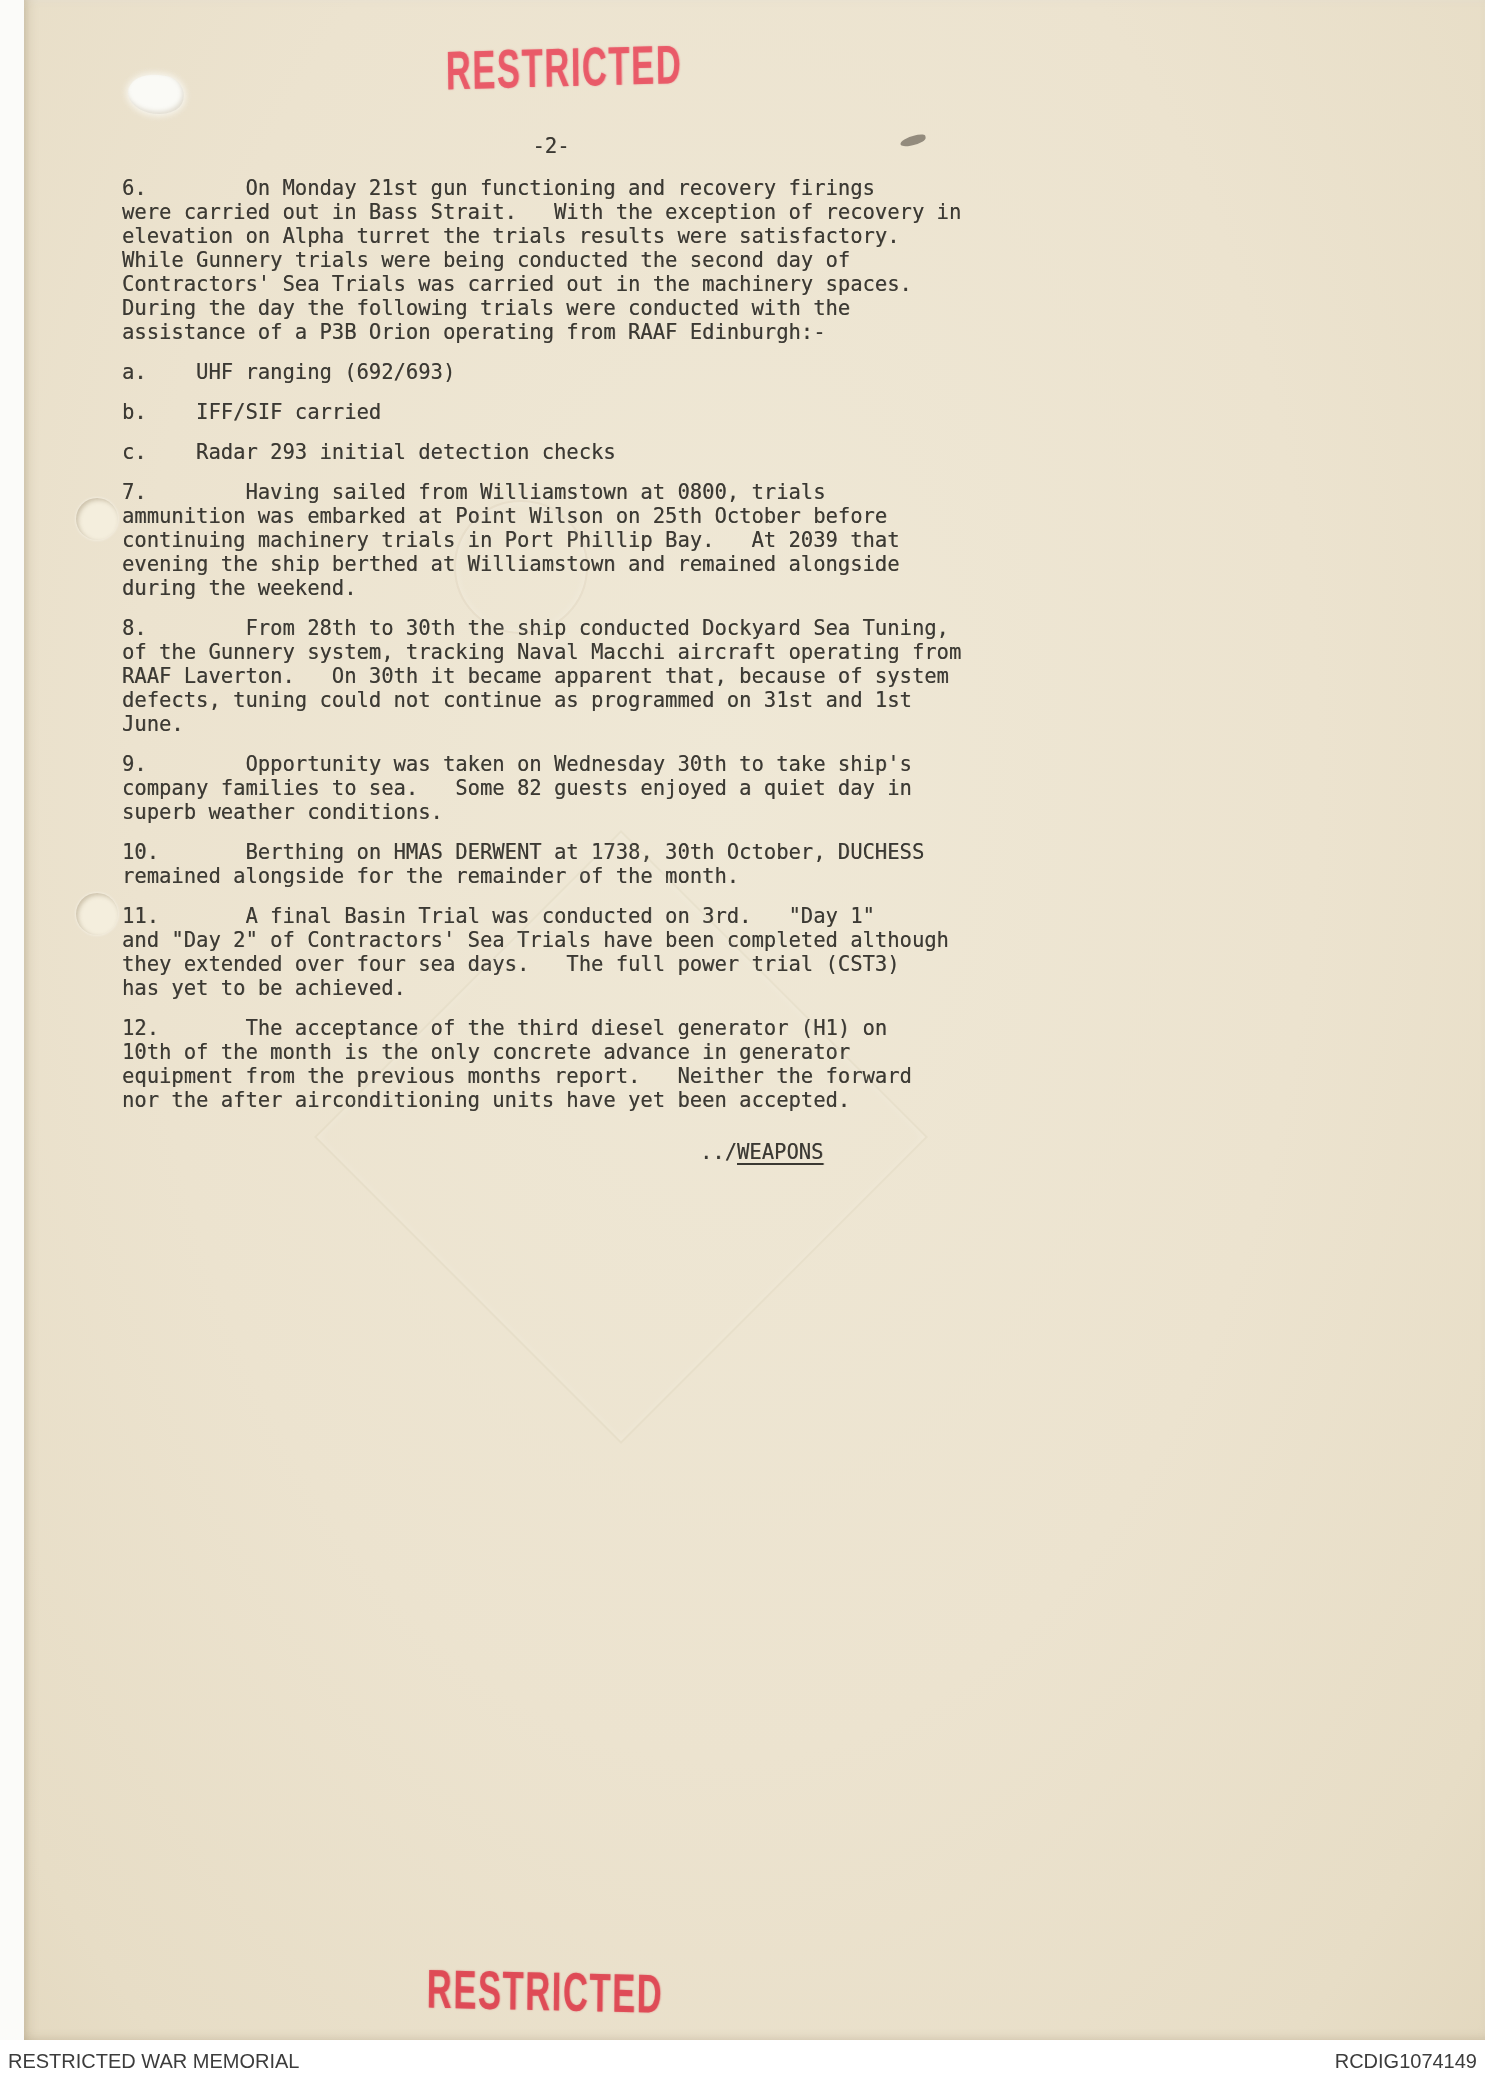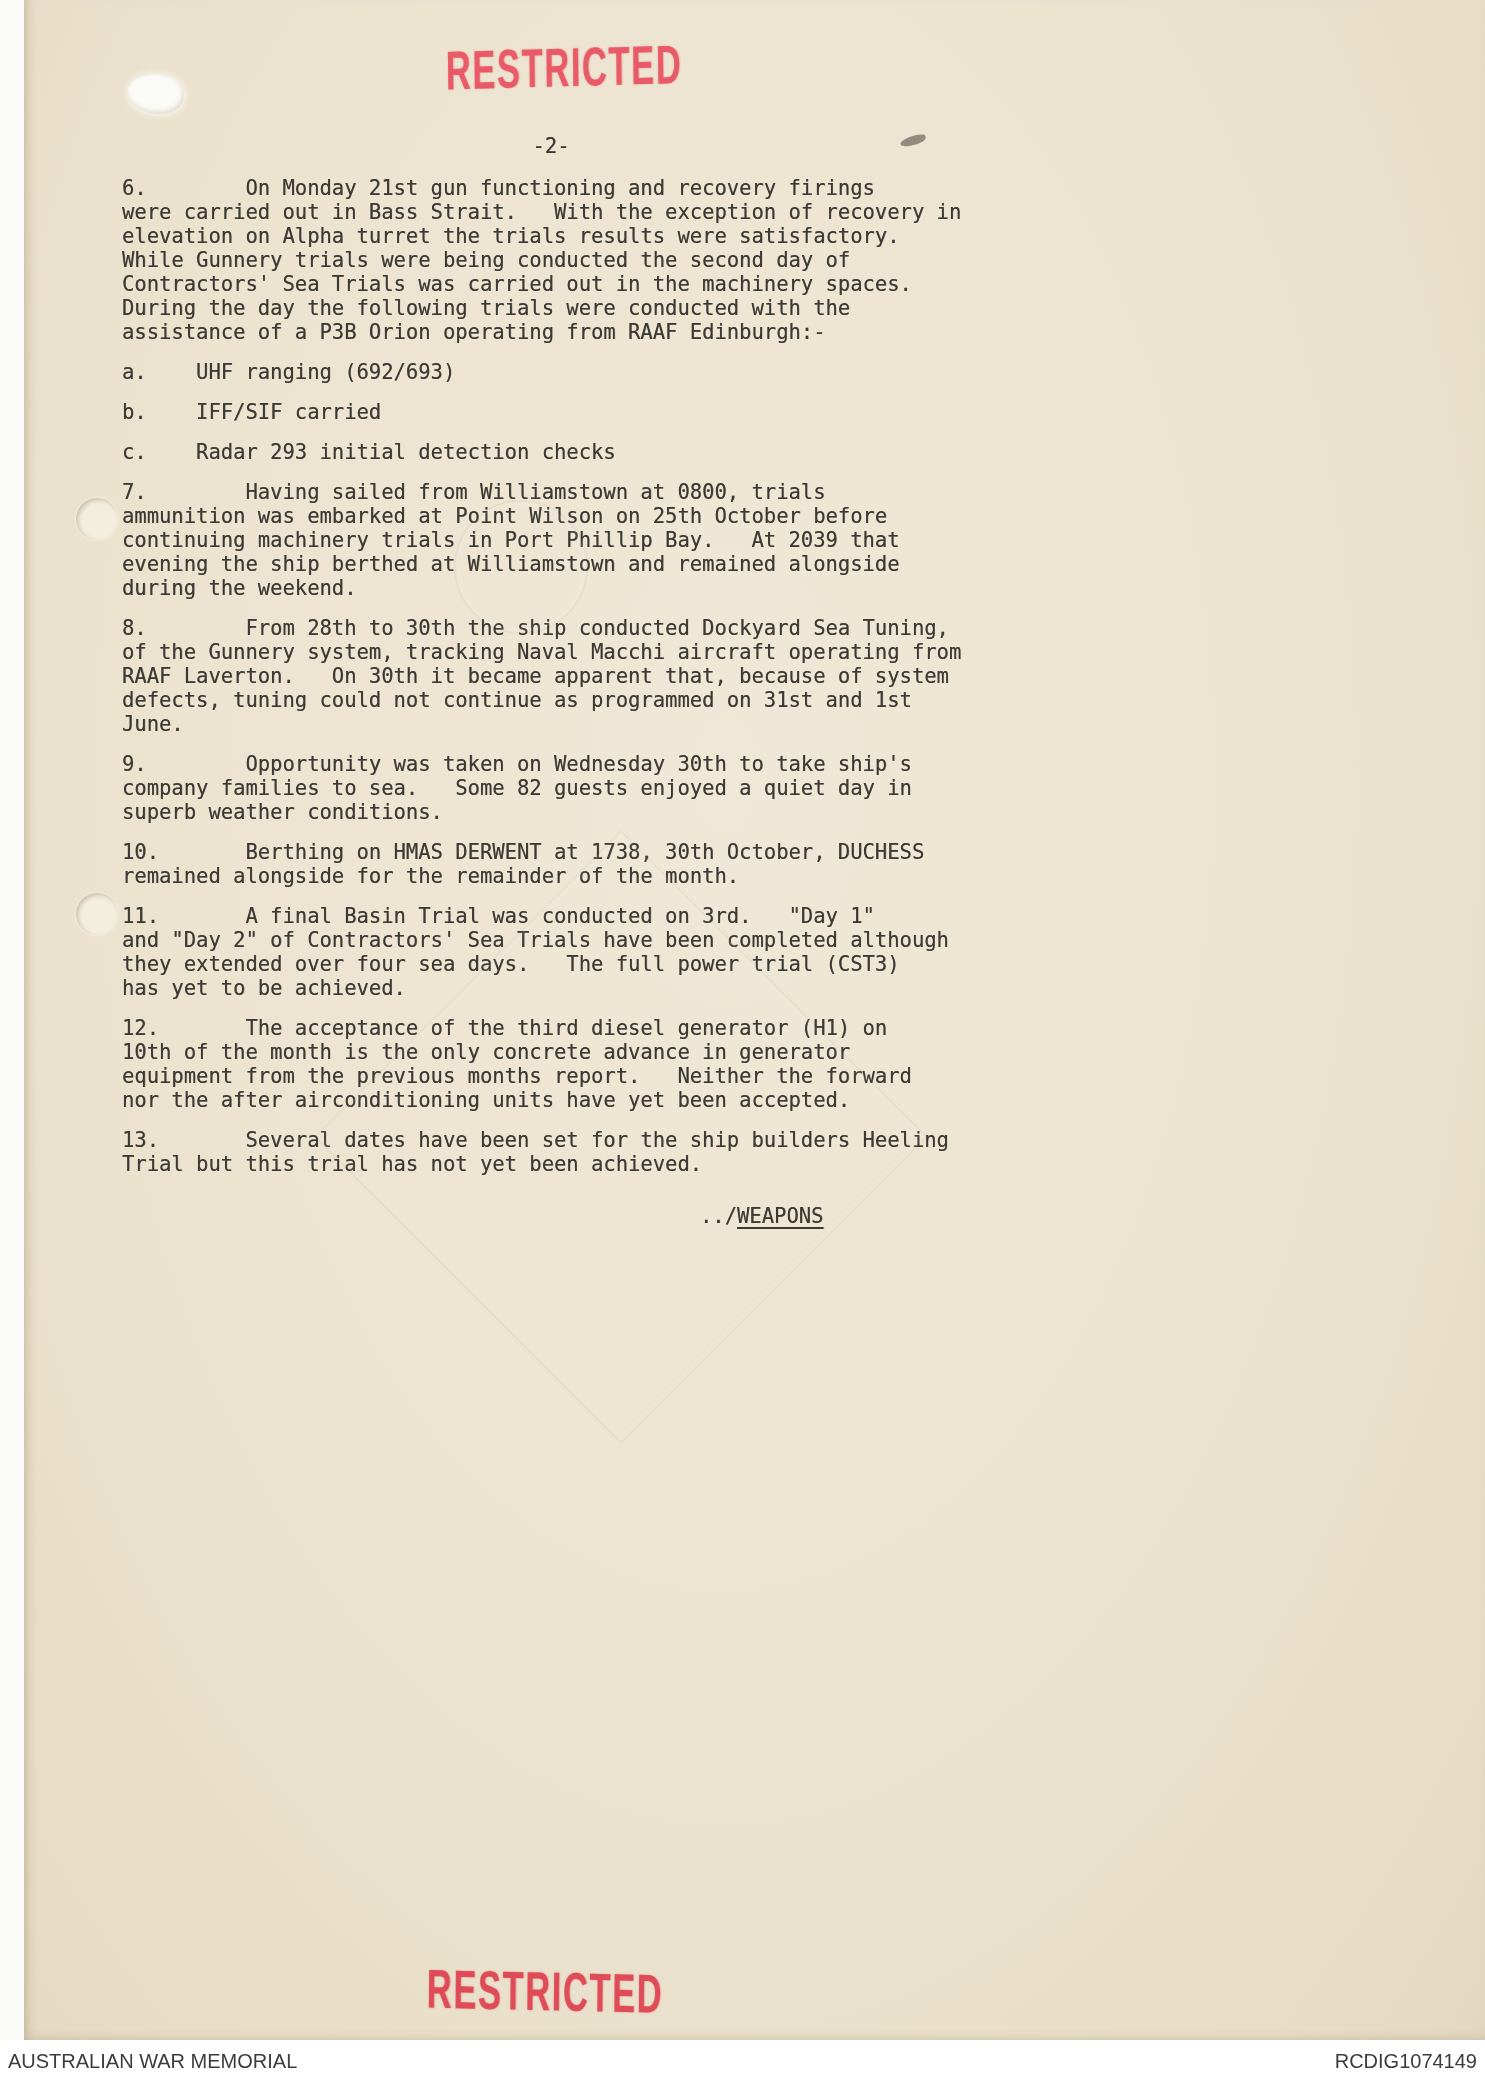--- a/index.html
+++ b/index.html
@@ -204,32 +204,30 @@
       <p class="para">10.       Berthing on HMAS DERWENT at 1738, 30th October, DUCHESS
 remained alongside for the remainder of the month.</p>
       <p class="para">11.       A final Basin Trial was conducted on 3rd.   "Day 1"
 and "Day 2" of Contractors' Sea Trials have been completed although
 they extended over four sea days.   The full power trial (CST3)
 has yet to be achieved.</p>
       <p class="para">12.       The acceptance of the third diesel generator (H1) on
 10th of the month is the only concrete advance in generator
 equipment from the previous months report.   Neither the forward
 nor the after airconditioning units have yet been accepted.</p>
-      <p class="para">13.       Several dates have been set for the ship builders Heeling
-Trial but this trial has not yet been achieved.</p>
       <p class="para continuation"><span>../</span><span class="underline">WEAPONS</span></p>
     </div>
 
     <div class="stamp stamp-bottom">RESTRICTED</div>
 
     <div class="torn-hole"></div>
     <div class="punch-hole punch-upper"></div>
     <div class="punch-hole punch-lower"></div>
     <div class="smudge"></div>
     <div class="emboss-circle"></div>
     <div class="emboss-diamond"></div>
   </div>
 
   <div class="footer-bar">
-    <span>AUSTRALIAN WAR MEMORIAL</span>
+    <span>RESTRICTED WAR MEMORIAL</span>
     <span>RCDIG1074149</span>
   </div>
 </div>
 
 </body></html>

